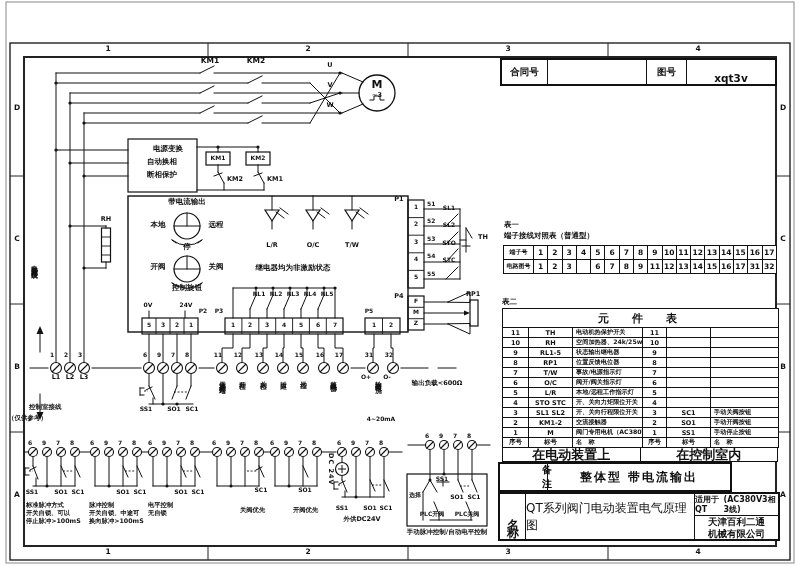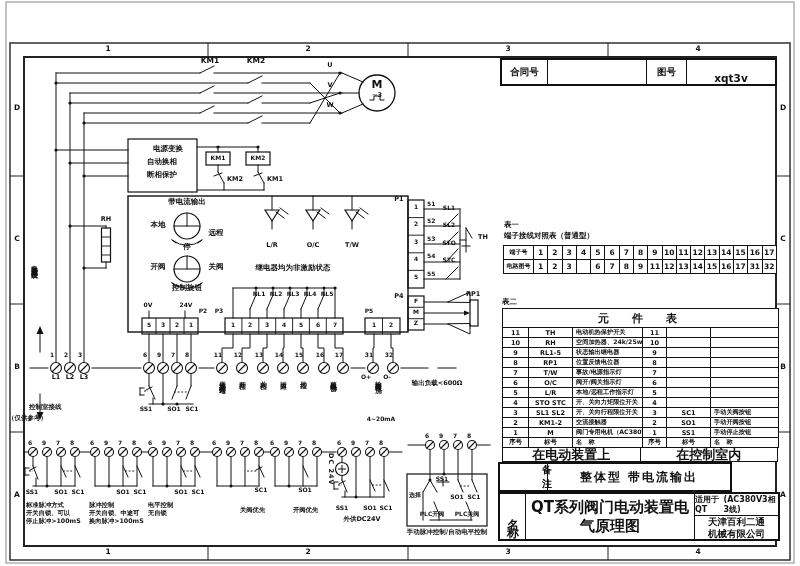--- a/index.html
+++ b/index.html
@@ -47,21 +47,21 @@
                      font-weight:bold;font-size:13px;box-sizing:border-box;}
   #table2-footer div:first-child{border-right:1px solid #111;}
   #remark-block{left:498px;top:462px;width:234px;height:30px;border:2px solid #111;display:flex;}
   #remark-label{width:22px;border-right:1.5px solid #111;display:flex;align-items:center;
                 justify-content:center;font-weight:bold;font-size:10px;box-sizing:border-box;padding-left:47px;}
   #remark-text{flex:1;display:flex;align-items:center;justify-content:center;
                font-weight:bold;font-size:12px;letter-spacing:2px;}
   #name-block{left:498px;top:492px;width:282px;height:49px;border:2px solid #111;display:flex;}
   #name-label{width:26px;border-right:1.5px solid #111;display:flex;align-items:center;justify-content:center;
               writing-mode:vertical-rl;letter-spacing:9px;font-weight:bold;font-size:12px;box-sizing:border-box;}
-  #name-title{flex:1;display:flex;align-items:center;justify-content:center;font-weight:bold;font-size:15px;text-align:center;}
+  #name-title{flex:1;display:flex;align-items:center;justify-content:center;font-weight:normal;font-size:12px;}
   #name-right{width:84px;border-left:1.5px solid #111;display:flex;flex-direction:column;box-sizing:border-box;}
   #name-apply{flex:1;border-bottom:1.5px solid #111;display:flex;flex-direction:row;align-items:center;
               justify-content:center;font-weight:bold;font-size:8px;line-height:1.25;}
   #name-company{flex:1;display:flex;flex-direction:column;align-items:center;justify-content:center;
                 font-weight:bold;font-size:9.5px;line-height:1.2;}
 </style>
 </head>
 <body>
 
 <div id="sheet">
@@ -298,21 +298,21 @@
       <span class="lb" style="left: 168px; top: 145px;">电源变换</span>
       <span class="lb" style="left: 162px; top: 158px;">自动换相</span>
       <span class="lb" style="left: 162px; top: 171px;">断相保护</span>
       <span class="lb t" style="left: 218px; top: 155px;">KM1</span>
       <span class="lb t" style="left: 258px; top: 155px;">KM2</span>
       <span class="lb s l" style="left: 227px; top: 176px;">KM2</span>
       <span class="lb s l" style="left: 267px; top: 176px;">KM1</span>
       <span class="lb s" style="left: 106px; top: 216px;">RH</span>
       <span class="lb" style="left: 187px; top: 198px;">带电流输出</span>
       <span class="lb" style="left: 158px; top: 221px;">本地</span>
-      <span class="lb" style="left: 216px; top: 229px;">远程</span>
+      <span class="lb" style="left: 216px; top: 221px;">远程</span>
       <span class="lb" style="left: 187px; top: 243px;">停</span>
       <span class="lb" style="left: 158px; top: 263px;">开阀</span>
       <span class="lb" style="left: 216px; top: 263px;">关阀</span>
       <span class="lb" style="left: 187px; top: 284px;">控制旋钮</span>
       <span class="lb s" style="left: 272px; top: 242px;">L/R</span>
       <span class="lb s" style="left: 313px; top: 242px;">O/C</span>
       <span class="lb s" style="left: 352px; top: 242px;">T/W</span>
       <span class="lb" style="left: 293px; top: 264px;">继电器均为非激励状态</span>
       <span class="lb t" style="left: 259px; top: 291px;">RL1</span>
       <span class="lb t" style="left: 276px; top: 291px;">RL2</span>

